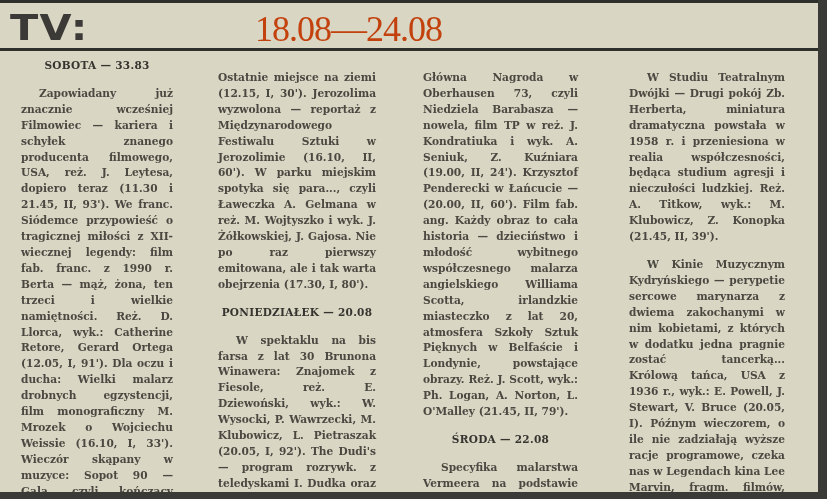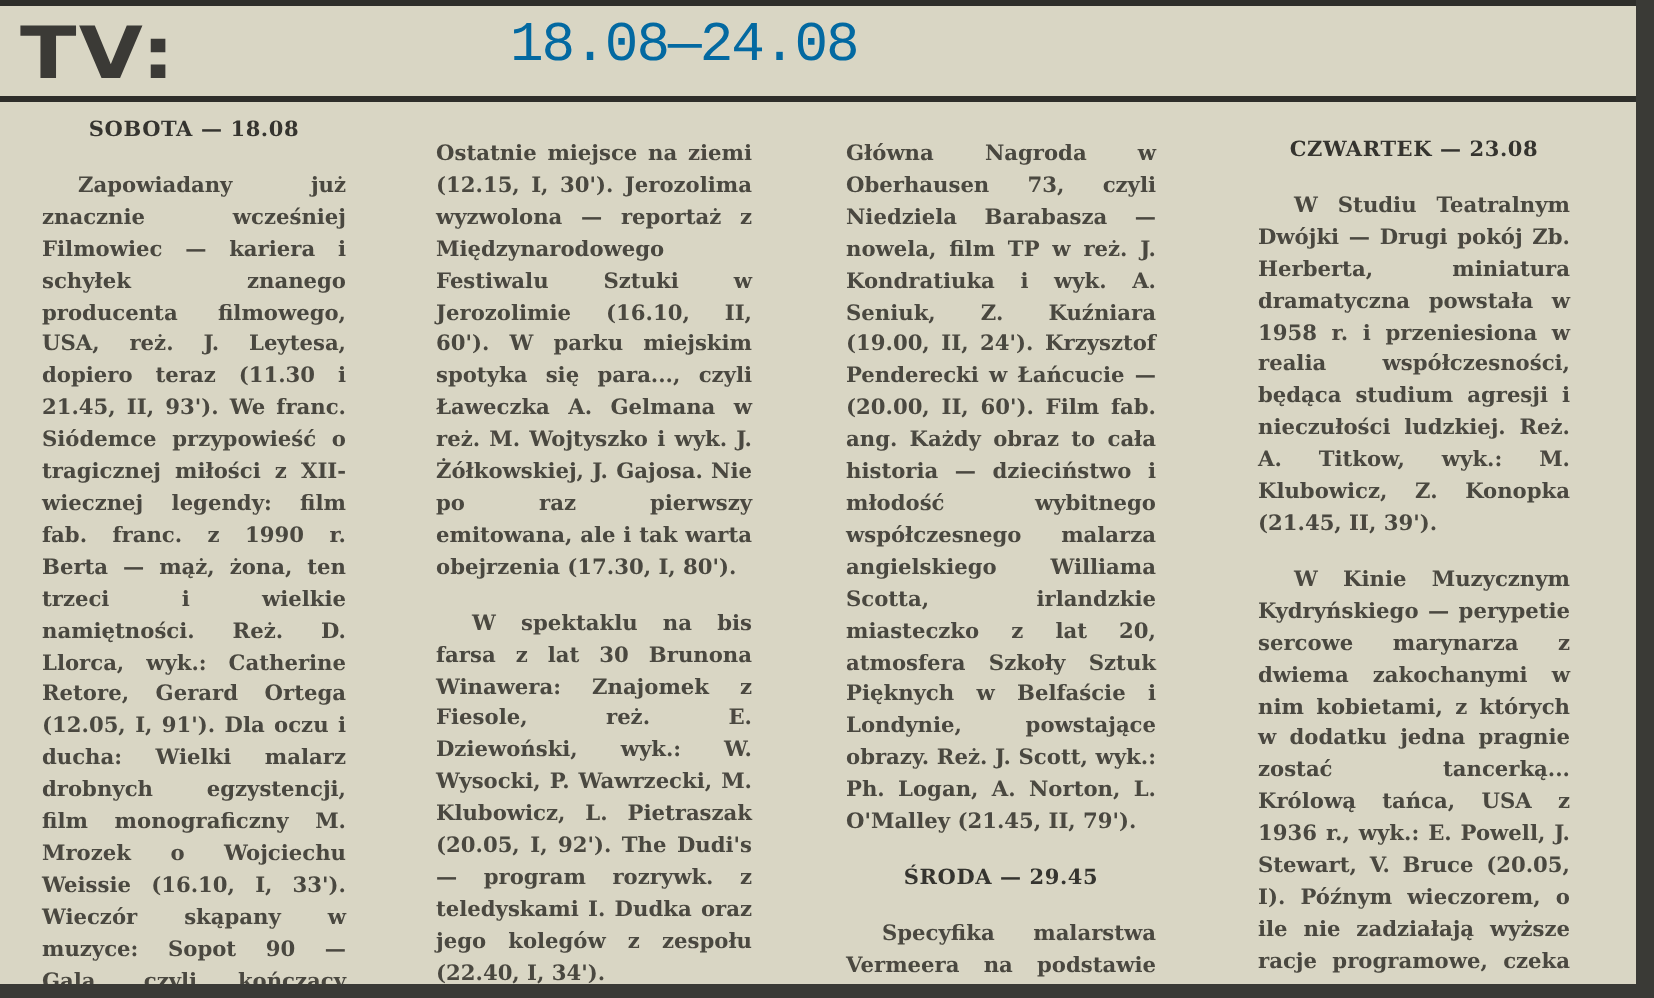--- a/index.html
+++ b/index.html
@@ -20,22 +20,22 @@
       border-bottom: 3px solid #2e2e2a;
     }
     .tv-logo {
       position: absolute; left: 10px; top: 4px;
       font-family: "DejaVu Sans", sans-serif; font-weight: 900; font-size: 36px;
       letter-spacing: 1px; color: #3b3a36;
       transform: scaleX(1.15); transform-origin: left;
     }
     .date-range {
       position: absolute; left: 255px; top: 5px;
-      font-family: Liberation Mono, monospace; font-weight: 300; font-size: 28px;
-      color: #0369a1; letter-spacing: -1px;
+      font-family: Liberation Serif, serif; font-weight: 300; font-size: 36px;
+      color: #c2410c; letter-spacing: -1px;
     }
     .col {
       position: absolute; top: 58px;
       font-size: 10.6px; line-height: 15.9px;
       text-align: justify; font-weight: bold;
       color: #4a4840;
     }
     .col p { margin: 12px; text-indent: 18px; }
     .col p.noindent { text-indent: 0; }
     .day {
@@ -56,38 +56,38 @@
 <body>
 
 <div class="page">
   <div class="top-rule"></div>
   <div class="header">
     <div class="tv-logo">TV:</div>
     <div class="date-range">18.08—24.08</div>
   </div>
 
   <div class="col col1">
-    <div class="day first">SOBOTA — 18.08</div>
+    <div class="day first">SOBOTA — 33.83</div>
     <p>Zapowiadany już znacznie wcześniej Filmowiec — kariera i schyłek znanego producenta filmowego, USA, reż. J. Leytesa, dopiero teraz (11.30 i 21.45, II, 93'). We franc. Siódemce przypowieść o tragicznej miłości z XII-wiecznej legendy: film fab. franc. z 1990 r. Berta — mąż, żona, ten trzeci i wielkie namiętności. Reż. D. Llorca, wyk.: Catherine Retore, Gerard Ortega (12.05, I, 91'). Dla oczu i ducha: Wielki malarz drobnych egzystencji, film monograficzny M. Mrozek o Wojciechu Weissie (16.10, I, 33'). Wieczór skąpany w muzyce: Sopot 90 — Gala, czyli kończący festiwal koncert galowy z udziałem gwiazd oraz laureatów Grand Prix (cz. 1 — 20.05, 105', cz. 2 — 22.10, I, 80'). Równolegle muzyka inna: Mozart, niemiecki wirtuoz J. Frantz przy fortepianie i Wielka Orkiestra Symfoniczna PRiTV (20.00, II, 62').</p>
 
   </div>
 
   <div class="col col2">
     <p class="noindent">Ostatnie miejsce na ziemi (12.15, I, 30'). Jerozolima wyzwolona — reportaż z Międzynarodowego Festiwalu Sztuki w Jerozolimie (16.10, II, 60'). W parku miejskim spotyka się para..., czyli Ławeczka A. Gelmana w reż. M. Wojtyszko i wyk. J. Żółkowskiej, J. Gajosa. Nie po raz pierwszy emitowana, ale i tak warta obejrzenia (17.30, I, 80').</p>
+    <div class="day">PONIEDZIAŁEK — 20.08</div>
     <p>W spektaklu na bis farsa z lat 30 Brunona Winawera: Znajomek z Fiesole, reż. E. Dziewoński, wyk.: W. Wysocki, P. Wawrzecki, M. Klubowicz, L. Pietraszak (20.05, I, 92'). The Dudi's — program rozrywk. z teledyskami I. Dudka oraz jego kolegów z zespołu (22.40, I, 34').</p>
     <div class="day">WTOREK — 32.61</div>
     <p>Szare życie człowieka, które staje się ważne jedynie wówczas, gdy jako bramkarz gra w trzeciorzędnej drużynie... Złoty Ekran 72,</p>
   </div>
 
   <div class="col col3">
     <p class="noindent">Główna Nagroda w Oberhausen 73, czyli Niedziela Barabasza — nowela, film TP w reż. J. Kondratiuka i wyk. A. Seniuk, Z. Kuźniara (19.00, II, 24'). Krzysztof Penderecki w Łańcucie — (20.00, II, 60'). Film fab. ang. Każdy obraz to cała historia — dzieciństwo i młodość wybitnego współczesnego malarza angielskiego Williama Scotta, irlandzkie miasteczko z lat 20, atmosfera Szkoły Sztuk Pięknych w Belfaście i Londynie, powstające obrazy. Reż. J. Scott, wyk.: Ph. Logan, A. Norton, L. O'Malley (21.45, II, 79').</p>
-    <div class="day">ŚRODA — 29.45</div>
+    <div class="day">ŚRODA — 22.08</div>
     <p>Specyfika malarstwa Vermeera na podstawie analizy jego obrazów: Astronomia i Geografia — z Siódemki dokumentalny franc. film: Vermeer, reż. A. Jaubert (20.00, II, 32'). Inny film dok. ukazujący walkę Gruzji o niepodległość i nieza-</p>
   </div>
 
   <div class="col col4">
-    <div class="day">CZWARTEK — 23.08</div>
     <p>W Studiu Teatralnym Dwójki — Drugi pokój Zb. Herberta, miniatura dramatyczna powstała w 1958 r. i przeniesiona w realia współczesności, będąca studium agresji i nieczułości ludzkiej. Reż. A. Titkow, wyk.: M. Klubowicz, Z. Konopka (21.45, II, 39').</p>
     <p>W Kinie Muzycznym Kydryńskiego — perypetie sercowe marynarza z dwiema zakochanymi w nim kobietami, z których w dodatku jedna pragnie zostać tancerką... Królową tańca, USA z 1936 r., wyk.: E. Powell, J. Stewart, V. Bruce (20.05, I). Późnym wieczorem, o ile nie zadziałają wyższe racje programowe, czeka nas w Legendach kina Lee Marvin, fragm. filmów, materiały archiwalne, wywiady... (22.40, II, 60'). (ap)</p>
   </div>
 </div>
 <div class="right-shadow"></div>
 <div class="bottom-shadow"></div>
 
 </body></html>

